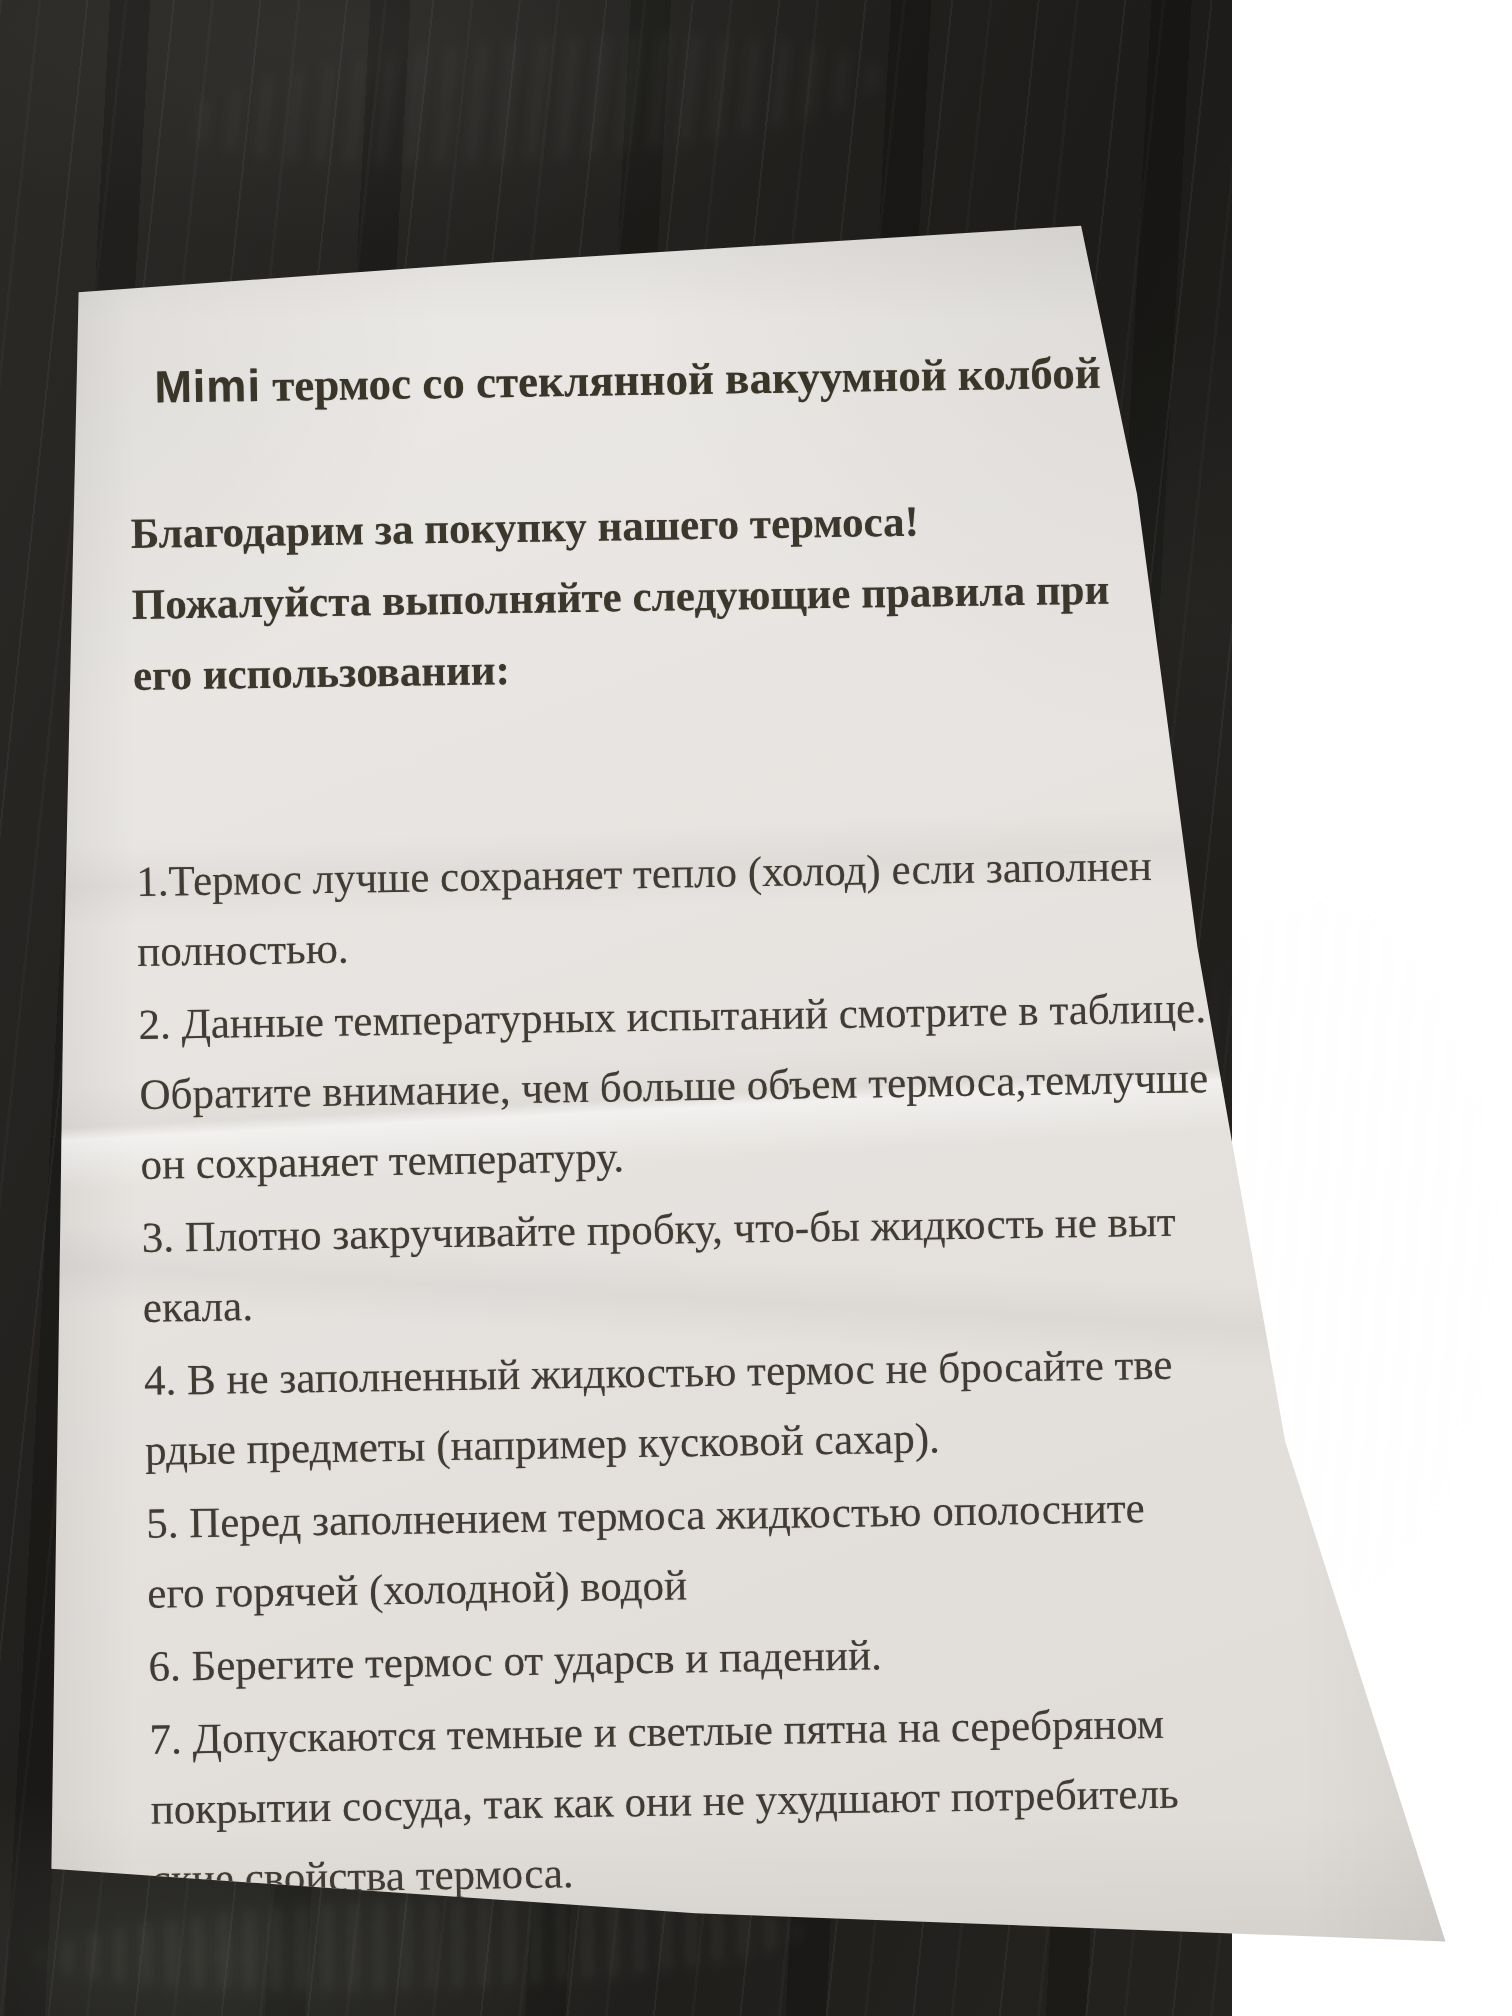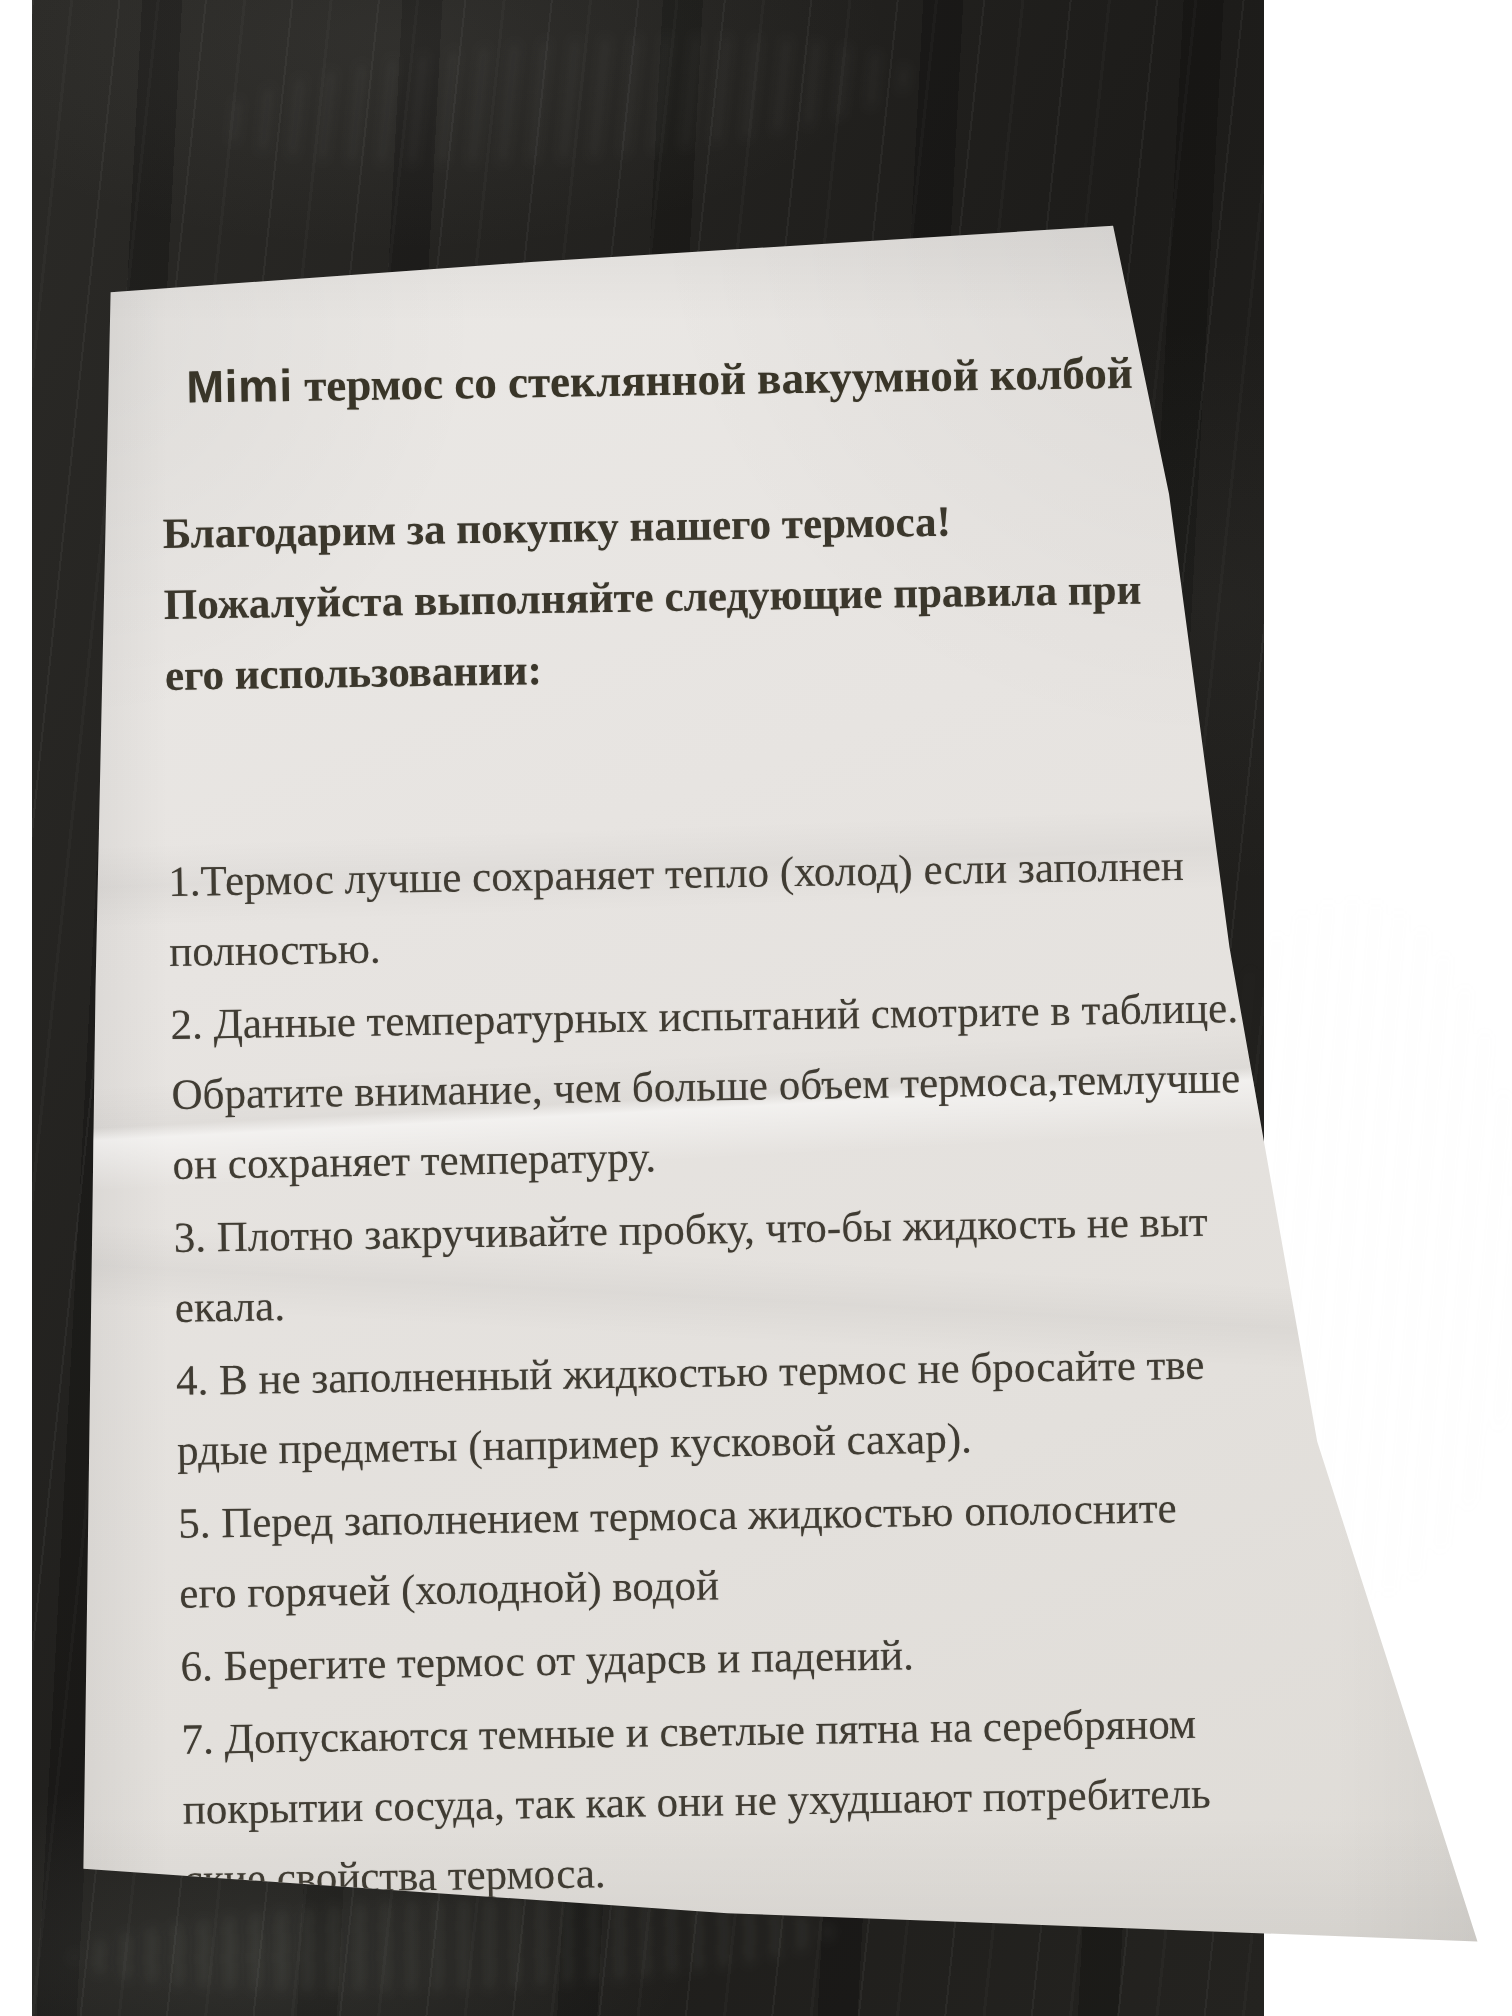--- a/index.html
+++ b/index.html
@@ -18,21 +18,20 @@
     background:
       radial-gradient(ellipse 620px 260px at 18% 97%, rgba(150,155,145,0.16), transparent 70%),
       radial-gradient(ellipse 700px 300px at 30% 2%, rgba(140,140,135,0.10), transparent 70%),
       radial-gradient(ellipse 500px 400px at 97% 30%, rgba(120,120,115,0.07), transparent 70%),
       repeating-linear-gradient(96deg,
         rgba(255,255,255,0.045) 0 2px, transparent 2px 38px,
         rgba(255,255,255,0.025) 38px 41px, transparent 41px 86px),
       repeating-linear-gradient(93deg,
         transparent 0 110px, rgba(0,0,0,0.22) 110px 150px, transparent 150px 260px),
       linear-gradient(115deg, #2b2a27 0%, #1d1c1a 55%, #242320 100%);
-    margin-left: 32px;
   }
 
   .grain-streak {
     position: absolute;
     border-radius: 50%;
     filter: blur(6px);
     pointer-events: none;
   }
   .streak-1 { left: 40px;  top: 1900px; width: 760px; height: 90px;
               background: repeating-linear-gradient(92deg, rgba(190,195,185,0.13) 0 6px, transparent 6px 26px); transform: rotate(-2deg); }

